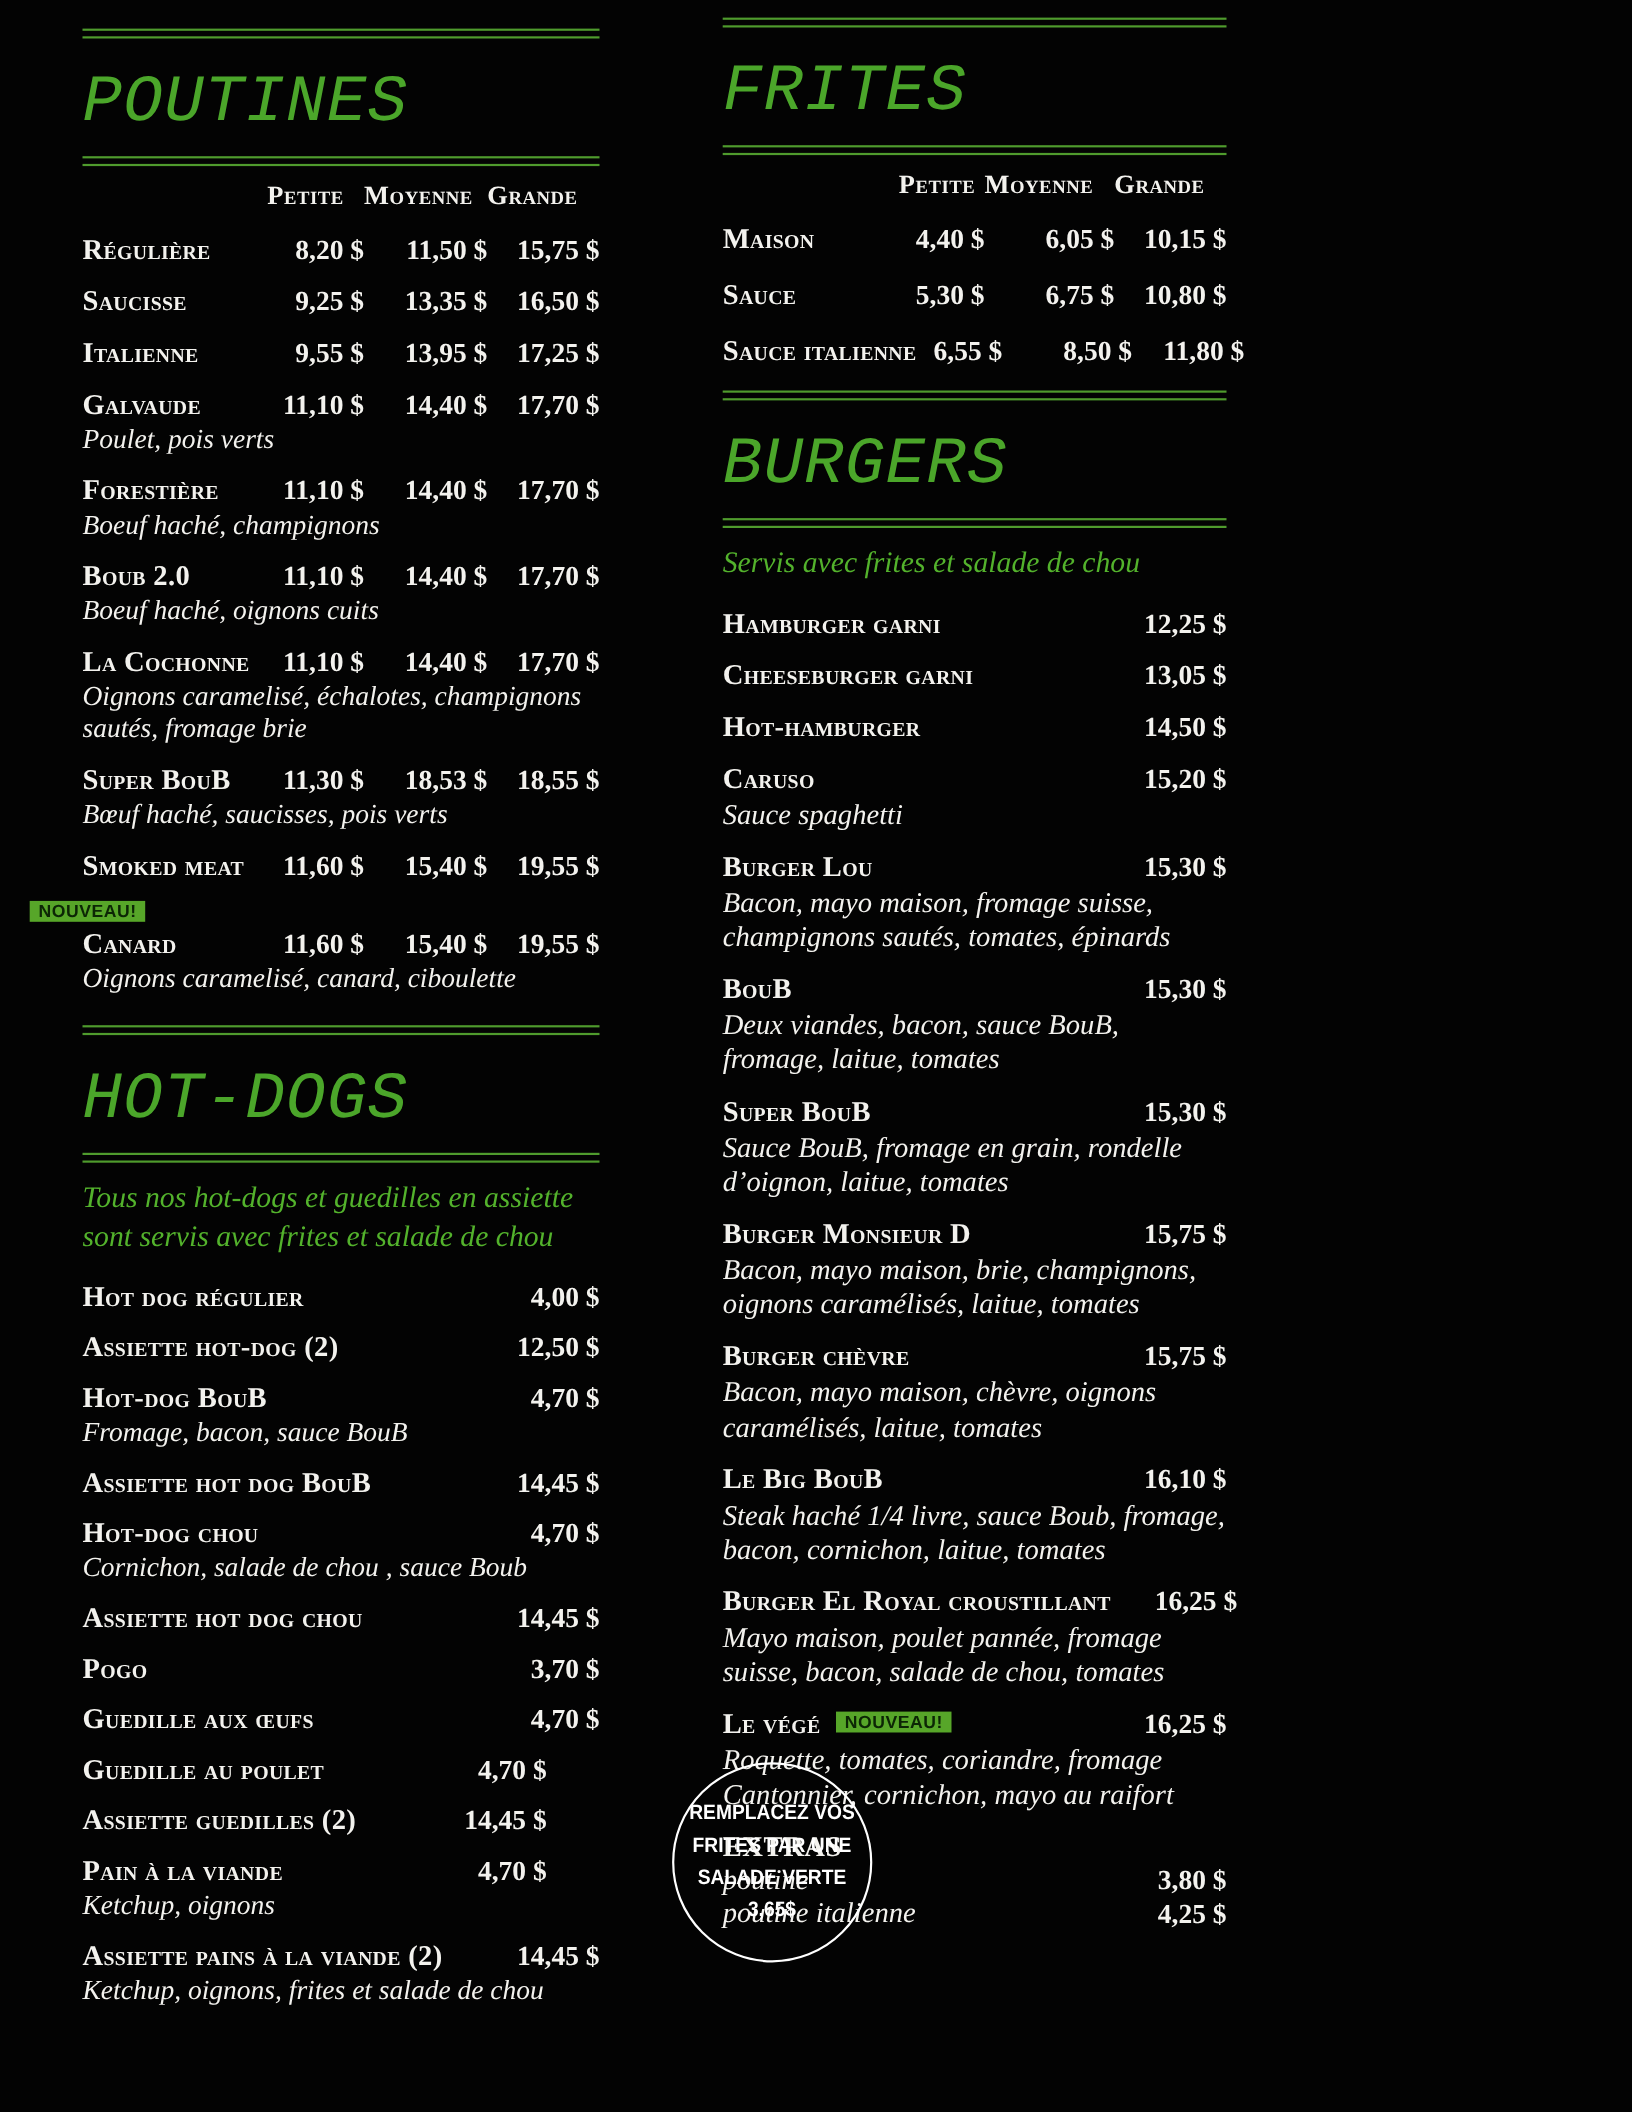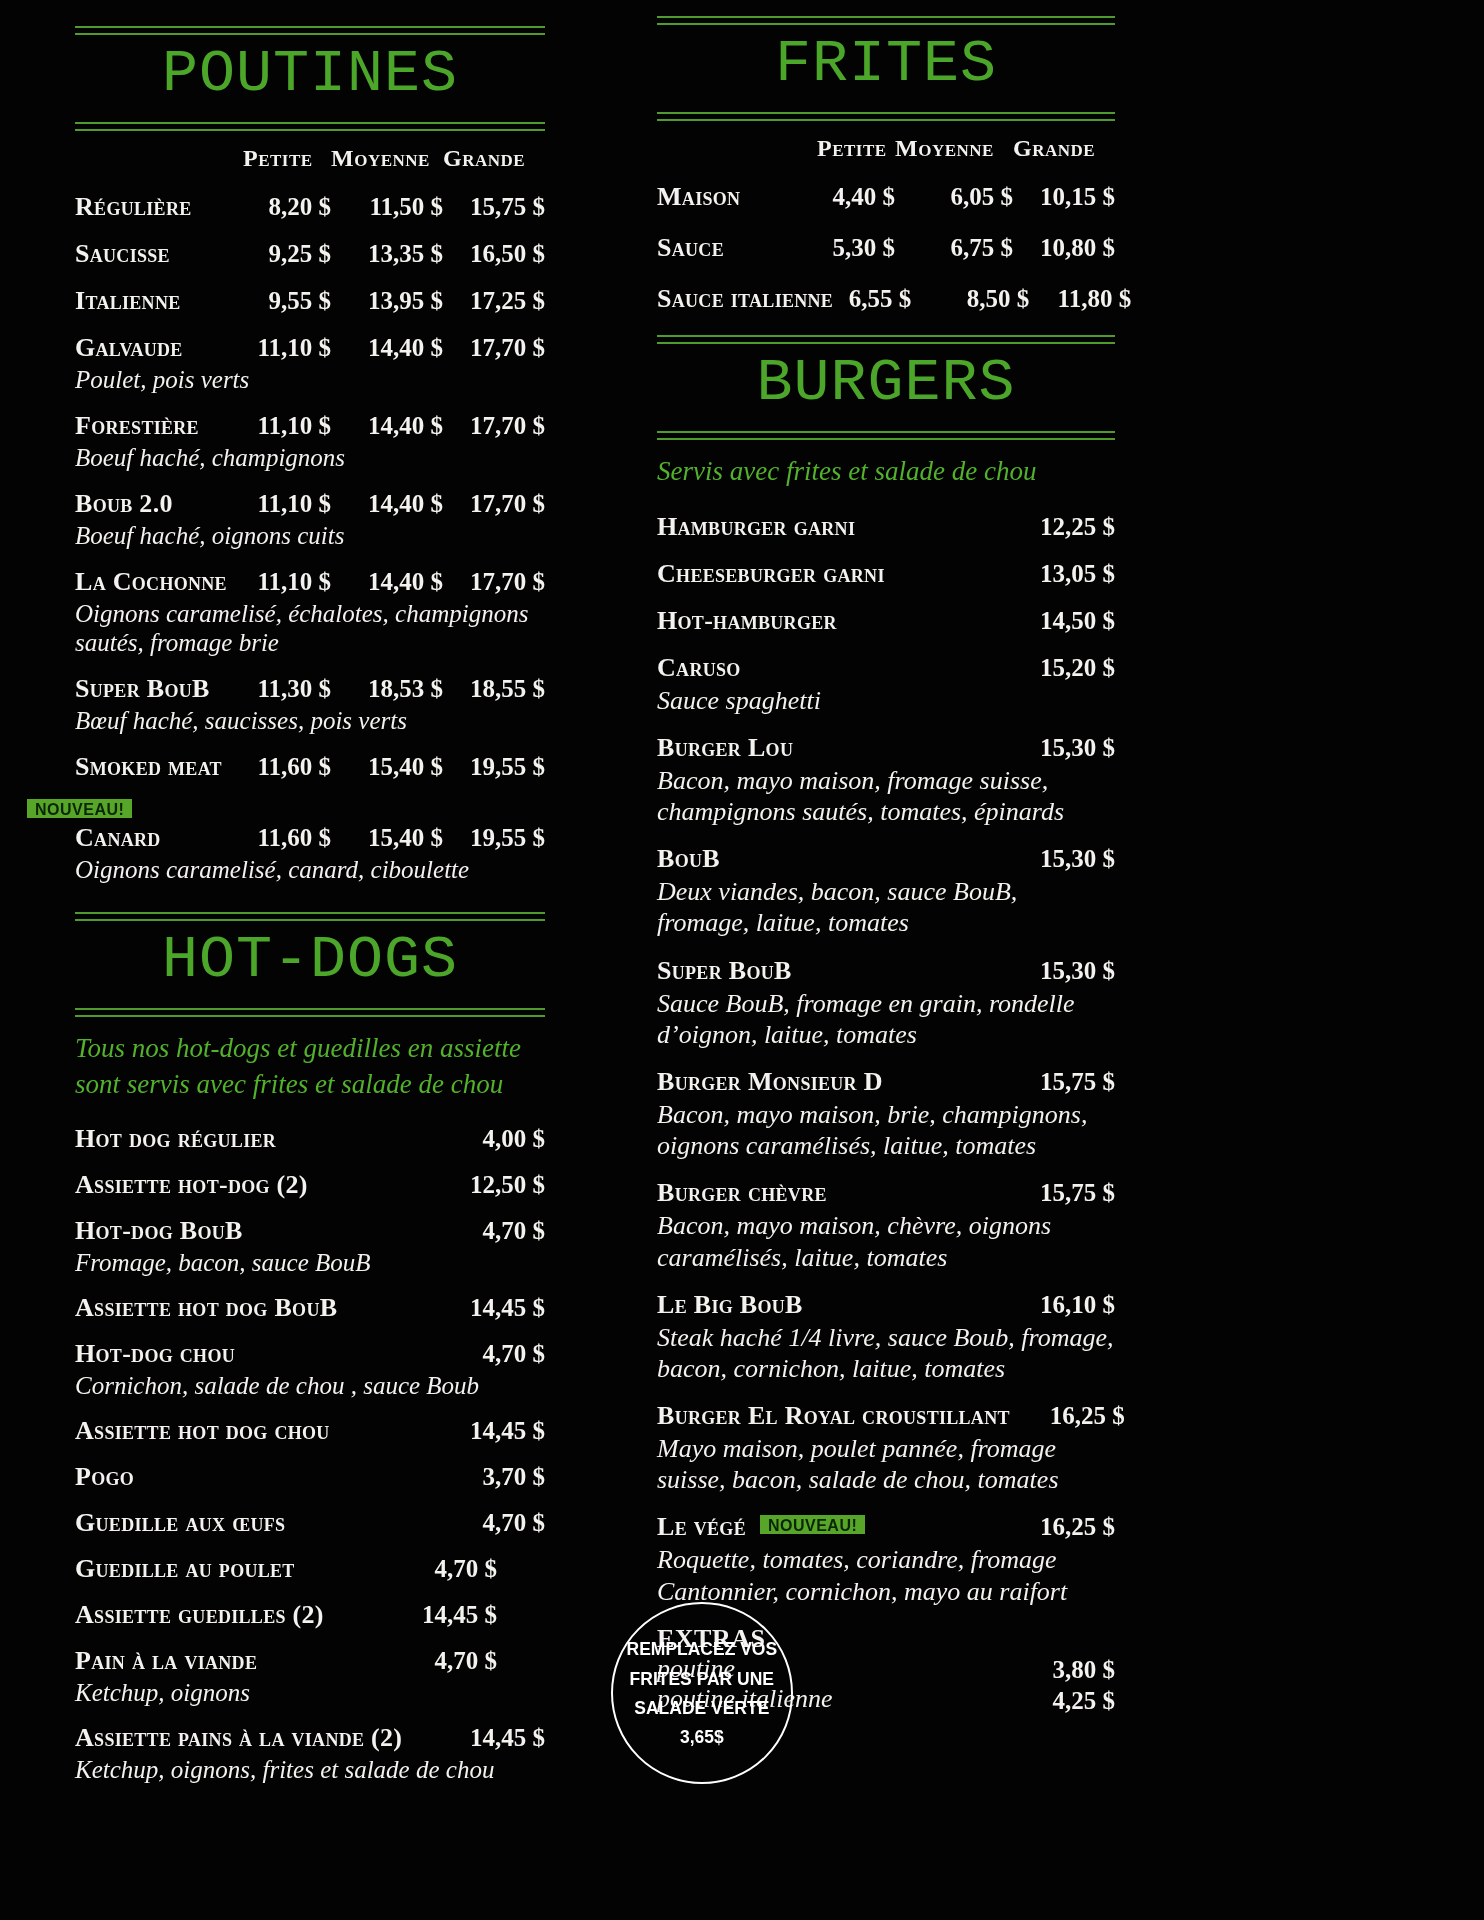--- a/index.html
+++ b/index.html
@@ -3,22 +3,22 @@
 <meta charset="utf-8">
 <style>
   html,body{margin:0;padding:0;background:#000;}
   .page{position:relative;width:1484px;height:1920px;background:#030303;overflow:hidden;
         color:#f3f2ee;font-family:"Liberation Serif",serif;}
   .col{position:absolute;top:0;}
   .col-left{left:75px;width:470px;padding-top:26px;}
   .col-right{left:657px;width:458px;padding-top:16px;}
   .rule{height:5px;border-top:2px solid #4f9b2d;border-bottom:2px solid #4f9b2d;}
   .sec-title{font-family:"Liberation Mono","DejaVu Sans Mono",monospace;font-weight:400;
-             color:#4ba62a;text-align:center;font-size:60px;line-height:1.05;
-             letter-spacing:1px;padding:8px 0 16px;}
+             color:#4ba62a;font-size:60px;line-height:1.05;
+             letter-spacing:1px;padding:28px 0 16px;font-style:italic;}
   .sec-head{margin-bottom:14px;}
   
   .size-grid{display:grid;grid-template-columns:1fr 88px 112px 102px;align-items:baseline;}
   .f-grid{display:grid;grid-template-columns:1fr 78px 118px 102px;align-items:baseline;}
   .size-head-cell{font-variant:small-caps;font-weight:700;font-size:24px;
                   letter-spacing:.5px;}
   .size-head-row{margin:4px 0 20px;}
   .name{font-variant:small-caps;font-weight:700;font-size:26px;letter-spacing:.3px;white-space:nowrap;}
   .price{font-weight:700;font-size:25px;text-align:right;white-space:nowrap;}
   .desc{font-style:italic;font-size:25px;line-height:1.16;margin-top:2px;}

